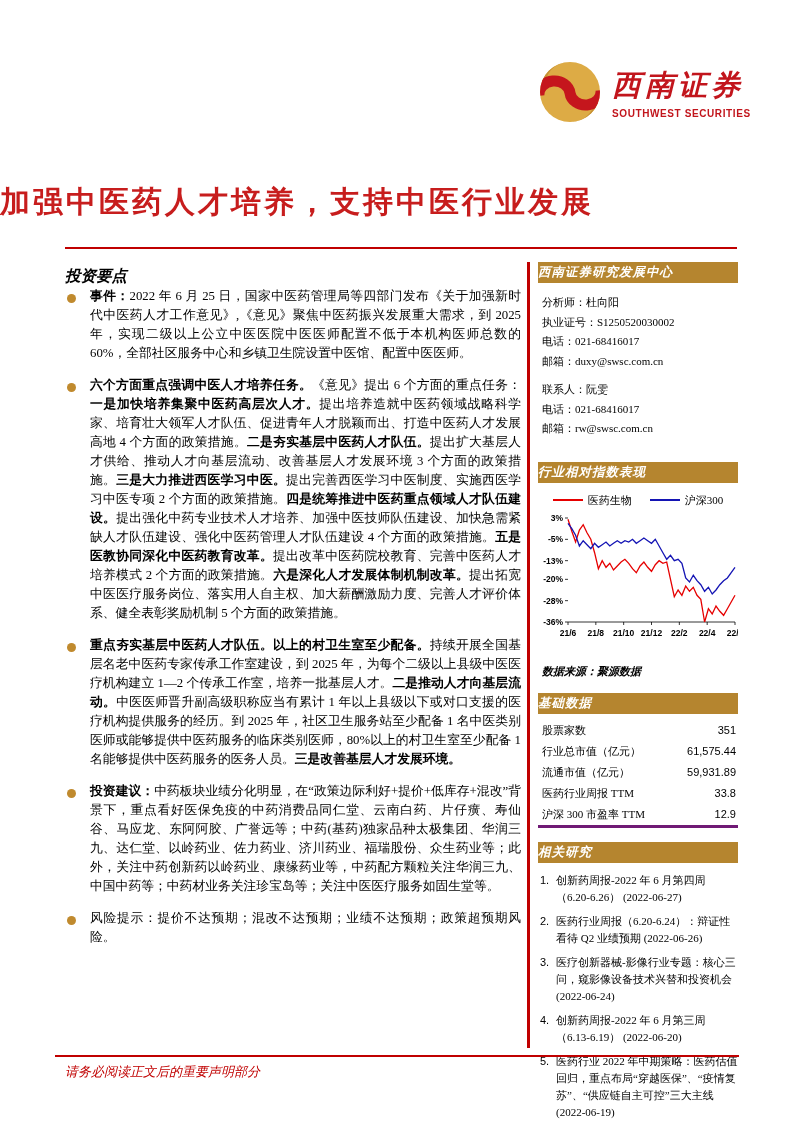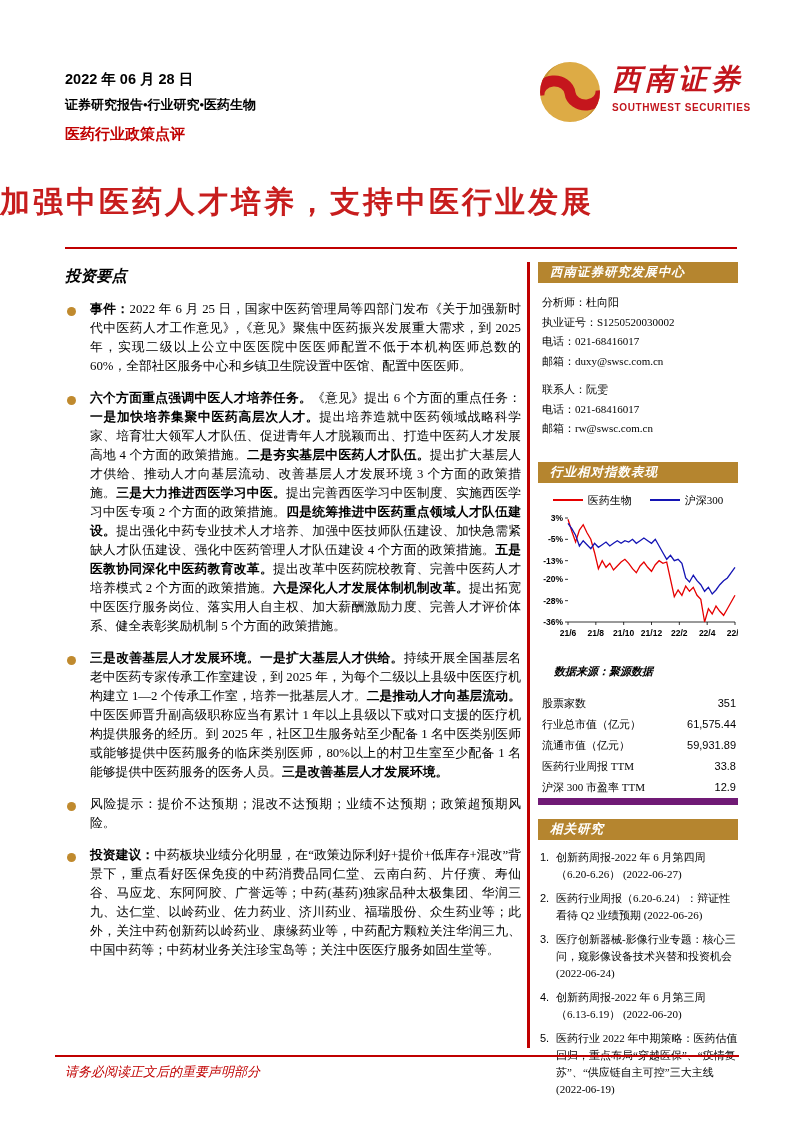--- a/index.html
+++ b/index.html
@@ -5,78 +5,73 @@
   * { margin:0; padding:0; box-sizing:border-box; }
   body { background:#888; font-family:"Liberation Serif","DejaVu Serif",serif; }
   .page { position:relative; width:794px; height:1123px; background:#ffffff; margin:0 auto; overflow:hidden; }
 
   
   .hdr { position:absolute; top:70px; left:65px; }
   .hdr-date { font-size:14.5px; font-weight:bold; color:#000; font-family:"Liberation Sans","DejaVu Sans",sans-serif; }
   .hdr-type { font-size:13px; font-weight:bold; margin-top:7px; color:#000; }
   .hdr-cat  { font-size:15px; font-weight:bold; margin-top:11px; color:#c00000; }
 
-  .logo { position:absolute; top:60px; left:538px; width:202px; display:flex; align-items:flex-start; }
+  .logo { position:absolute; top:60px; left:538px; width:202px; display:flex; align-items:center; }
   .logo-mark { width:64px; height:64px; flex:0 0 auto; }
   .logo-text { margin-left:10px; }
   .logo-cn { font-size:29px; font-weight:bold; color:#c2151c; font-style:italic; letter-spacing:4px; white-space:nowrap; }
   .logo-en { font-size:10px; font-weight:bold; color:#c2151c; letter-spacing:0.6px; font-family:"Liberation Sans","DejaVu Sans",sans-serif; margin-top:2px; white-space:nowrap; }
 
   
   .title { position:absolute; top:182px; left:0; width:794px; text-align:left; font-size:30px; font-weight:bold; color:#c71d1d; letter-spacing:3px; }
   .title-rule { position:absolute; top:247px; left:65px; width:672px; height:0; border-top:2px solid #c00000; }
 
   
   .left-col { position:absolute; top:266px; left:65px; width:456px; }
   .v-divider { position:absolute; top:262px; left:527px; width:3px; height:786px; background:#c00000; }
   .sidebar { position:absolute; top:262px; left:538px; width:200px; }
 
-  .hl-heading { font-size:15.5px; font-weight:bold; font-style:italic; color:#000; margin-bottom:13px; }
+  .hl-heading { font-size:15.5px; font-weight:bold; font-style:italic; color:#000; }
   .bullet { display:flex; margin-bottom:13px; }
   .dot { flex:0 0 auto; width:9px; height:9px; border-radius:50%; background:#c08a2e; margin:7px 14px 0 2px; }
   .btext { font-size:12.8px; line-height:19px; color:#000; text-align:justify; }
   .btext .bold { font-weight:bold; }
 
   
-  .sec-bar { background:#b5852f; color:#ffffff; font-weight:bold; font-style:italic; font-size:12.5px; height:21px; line-height:21px; padding-left:12px; letter-spacing:1px; }
+  .sec-bar { background:#b5852f; color:#ffffff; font-weight:bold; font-style:italic; font-size:12.5px; height:21px; line-height:21px; padding-left:0; letter-spacing:1px; }
   .rc-body { padding:10px 0 14px 4px; }
   .rc-group { margin-bottom:9px; }
   .rc-line { font-size:11px; line-height:19.5px; color:#000; white-space:nowrap; }
 
   .legend { display:flex; justify-content:center; gap:18px; margin:10px 0 2px 0; align-items:center; }
   .legend-item { display:flex; align-items:center; gap:5px; font-size:11px; font-weight:normal; color:#000; }
   .legend-swatch { width:30px; height:2px; }
-  .chart-src { font-size:11px; font-weight:bold; font-style:italic; margin:10px 0 14px 16px; color:#000; }
-
-  .bd-table { width:100%; border-collapse:collapse; margin:6px 0 0 0; border-bottom:7px solid #701a75; }
+  .chart-src { font-size:11px; font-weight:bold; font-style:italic; margin:10px 0 14px 4px; color:#000; }
+
+  .bd-table { width:100%; border-collapse:collapse; margin:6px 0 0 0; border-bottom:3px solid #701a75; }
   .bd-table td { font-size:11px; padding:3px 2px 3px 4px; color:#000; }
   .bd-val { text-align:right; font-family:"Liberation Sans","DejaVu Sans",sans-serif; font-size:11.5px; }
   .bd-spacer { height:14px; }
 
   .rr-list { padding:9px 0 0 2px; }
   .rr-item { display:flex; margin-bottom:7px; }
   .rr-num { flex:0 0 16px; font-size:11px; line-height:17px; font-family:"Liberation Sans","DejaVu Sans",sans-serif; }
   .rr-text { font-size:11px; line-height:17px; color:#000; }
 
   
   .footer-rule { position:absolute; top:1055px; left:55px; width:684px; border-top:2.5px solid #c00000; }
   .footer-text { position:absolute; top:1063px; left:65px; font-size:13px; color:#c00000; font-style:italic; }
 
   svg text { font-family:"Liberation Sans","DejaVu Sans",sans-serif; }
 </style>
 </head>
 <body>
 
 <div class="page">
 
-  <div class="hdr">
-    <div class="hdr-date">2022 年 06 月 28 日</div>
-    <div class="hdr-type">证券研究报告•行业研究•医药生物</div>
-    <div class="hdr-cat">医药行业政策点评</div>
-  </div>
 
   <div class="logo">
     <svg class="logo-mark" viewBox="0 0 64 64">
       <defs>
           <clipPath id="lc">
             <circle cx="32" cy="32" r="30"></circle>
           </clipPath>
         </defs>
       <circle cx="32" cy="32" r="30" fill="#ddab45"></circle>
       <path d="M4 20 A30 30 0 0 1 30 2 A24 22 0 0 0 8 28 Z" fill="#c69134" clip-path="url(#lc)"></path>
@@ -98,29 +93,29 @@
         <div class="bullet">
           <span class="dot"></span>
           <div class="btext"><span class="bold">事件：</span><span>2022 年 6 月 25 日，国家中医药管理局等四部门发布《关于加强新时代中医药人才工作意见》,《意见》聚焦中医药振兴发展重大需求，到 2025 年，实现二级以上公立中医医院中医医师配置不低于本机构医师总数的 60%，全部社区服务中心和乡镇卫生院设置中医馆、配置中医医师。</span></div>
         </div>
         <div class="bullet">
           <span class="dot"></span>
           <div class="btext"><span class="bold">六个方面重点强调中医人才培养任务。</span><span>《意见》提出 6 个方面的重点任务：</span><span class="bold">一是加快培养集聚中医药高层次人才。</span><span>提出培养造就中医药领域战略科学家、培育壮大领军人才队伍、促进青年人才脱颖而出、打造中医药人才发展高地 4 个方面的政策措施。</span><span class="bold">二是夯实基层中医药人才队伍。</span><span>提出扩大基层人才供给、推动人才向基层流动、改善基层人才发展环境 3 个方面的政策措施。</span><span class="bold">三是大力推进西医学习中医。</span><span>提出完善西医学习中医制度、实施西医学习中医专项 2 个方面的政策措施。</span><span class="bold">四是统筹推进中医药重点领域人才队伍建设。</span><span>提出强化中药专业技术人才培养、加强中医技师队伍建设、加快急需紧缺人才队伍建设、强化中医药管理人才队伍建设 4 个方面的政策措施。</span><span class="bold">五是医教协同深化中医药教育改革。</span><span>提出改革中医药院校教育、完善中医药人才培养模式 2 个方面的政策措施。</span><span class="bold">六是深化人才发展体制机制改革。</span><span>提出拓宽中医医疗服务岗位、落实用人自主权、加大薪酬激励力度、完善人才评价体系、健全表彰奖励机制 5 个方面的政策措施。</span></div>
         </div>
         <div class="bullet">
           <span class="dot"></span>
-          <div class="btext"><span class="bold">三是改善基层人才发展环境。一是扩大基层人才供给。</span><span>持续开展全国基层名老中医药专家传承工作室建设，到 2025 年，为每个二级以上县级中医医疗机构建立 1—2 个传承工作室，培养一批基层人才。</span><span class="bold">二是推动人才向基层流动。</span><span>中医医师晋升副高级职称应当有累计 1 年以上县级以下或对口支援的医疗机构提供服务的经历。到 2025 年，社区卫生服务站至少配备 1 名中医类别医师或能够提供中医药服务的临床类别医师，80%以上的村卫生室至少配备 1 名能够提供中医药服务的医务人员。</span><span class="bold">三是改善基层人才发展环境。</span></div>
+          <div class="btext"><span class="bold">重点夯实基层中医药人才队伍。以上的村卫生室至少配备。</span><span>持续开展全国基层名老中医药专家传承工作室建设，到 2025 年，为每个二级以上县级中医医疗机构建立 1—2 个传承工作室，培养一批基层人才。</span><span class="bold">二是推动人才向基层流动。</span><span>中医医师晋升副高级职称应当有累计 1 年以上县级以下或对口支援的医疗机构提供服务的经历。到 2025 年，社区卫生服务站至少配备 1 名中医类别医师或能够提供中医药服务的临床类别医师，80%以上的村卫生室至少配备 1 名能够提供中医药服务的医务人员。</span><span class="bold">三是改善基层人才发展环境。</span></div>
+        </div>
+        <div class="bullet">
+          <span class="dot"></span>
+          <div class="btext"><span class="bold">投资建议：</span><span>中药板块业绩分化明显，在“政策边际利好+提价+低库存+混改”背景下，重点看好医保免疫的中药消费品同仁堂、云南白药、片仔癀、寿仙谷、马应龙、东阿阿胶、广誉远等；中药(基药)独家品种太极集团、华润三九、达仁堂、以岭药业、佐力药业、济川药业、福瑞股份、众生药业等；此外，关注中药创新药以岭药业、康缘药业等，中药配方颗粒关注华润三九、中国中药等；中药材业务关注珍宝岛等；关注中医医疗服务如固生堂等。</span></div>
         </div>
         <div class="bullet">
           <span class="dot"></span>
           <div class="btext"><span>风险提示：提价不达预期；混改不达预期；业绩不达预期；政策超预期风险。</span></div>
-        </div>
-        <div class="bullet">
-          <span class="dot"></span>
-          <div class="btext"><span class="bold">投资建议：</span><span>中药板块业绩分化明显，在“政策边际利好+提价+低库存+混改”背景下，重点看好医保免疫的中药消费品同仁堂、云南白药、片仔癀、寿仙谷、马应龙、东阿阿胶、广誉远等；中药(基药)独家品种太极集团、华润三九、达仁堂、以岭药业、佐力药业、济川药业、福瑞股份、众生药业等；此外，关注中药创新药以岭药业、康缘药业等，中药配方颗粒关注华润三九、中国中药等；中药材业务关注珍宝岛等；关注中医医疗服务如固生堂等。</span></div>
         </div>
       </div>
   </div>
 
   <div class="v-divider"></div>
 
   <div class="sidebar">
     <div class="sec-bar">西南证券研究发展中心</div>
     <div class="rc-body">
         <div class="rc-group">
@@ -173,20 +168,21 @@
         <text x="141.33333333333331" y="126" text-anchor="middle" font-size="8.5" font-weight="bold" fill="#000">22/2</text>
         <line x1="169.16666666666666" y1="112" x2="169.16666666666666" y2="115" stroke="#000" stroke-width="0.8"></line>
         <text x="169.16666666666666" y="126" text-anchor="middle" font-size="8.5" font-weight="bold" fill="#000">22/4</text>
         <line x1="197" y1="112" x2="197" y2="115" stroke="#000" stroke-width="0.8"></line>
         <text x="197" y="126" text-anchor="middle" font-size="8.5" font-weight="bold" fill="#000">22/6</text>
         <polyline points="30.0,9.3 33.8,21.3 37.6,32.0 41.4,20.0 45.2,14.7 49.0,22.7 52.8,29.3 56.6,42.7 60.4,58.7 64.2,50.7 68.0,57.3 71.8,53.3 75.5,60.0 79.3,56.0 83.1,52.0 86.9,49.3 90.7,53.3 94.5,58.7 98.3,62.7 102.1,56.0 105.9,52.0 109.7,57.3 113.5,61.3 117.3,54.7 121.1,50.7 124.9,53.3 128.7,52.0 132.5,69.3 136.3,86.7 140.1,80.0 143.9,85.3 147.7,76.0 151.5,81.3 155.3,77.3 159.0,85.3 162.8,89.3 166.6,112.0 170.4,98.7 174.2,104.0 178.0,96.0 181.8,101.3 185.6,105.3 189.4,98.7 193.2,92.0 197.0,85.3" fill="none" stroke="#e60000" stroke-width="1.3"></polyline>
         <polyline points="30.0,13.3 33.8,18.7 37.6,25.3 41.4,36.0 45.2,30.7 49.0,34.7 52.8,38.7 56.6,33.3 60.4,37.3 64.2,34.7 68.0,32.0 71.8,36.0 75.5,33.3 79.3,30.7 83.1,33.3 86.9,30.7 90.7,32.0 94.5,29.3 98.3,33.3 102.1,30.7 105.9,28.0 109.7,30.7 113.5,33.3 117.3,29.3 121.1,36.0 124.9,42.7 128.7,49.3 132.5,45.3 136.3,50.7 140.1,49.3 143.9,53.3 147.7,68.0 151.5,72.0 155.3,65.3 159.0,70.7 162.8,74.7 166.6,81.3 170.4,77.3 174.2,84.0 178.0,80.0 181.8,74.7 185.6,70.7 189.4,68.0 193.2,62.7 197.0,57.3" fill="none" stroke="#1414b4" stroke-width="1.3"></polyline>
       </svg>
     <div class="chart-src">数据来源：聚源数据</div>
 
+    <div class="sec-bar">基础数据</div>
     <table class="bd-table">
         <tbody>
           <tr>
             <td>股票家数</td>
             <td class="bd-val">351</td>
           </tr>
           <tr>
             <td>行业总市值（亿元）</td>
             <td class="bd-val">61,575.44</td>
           </tr>

